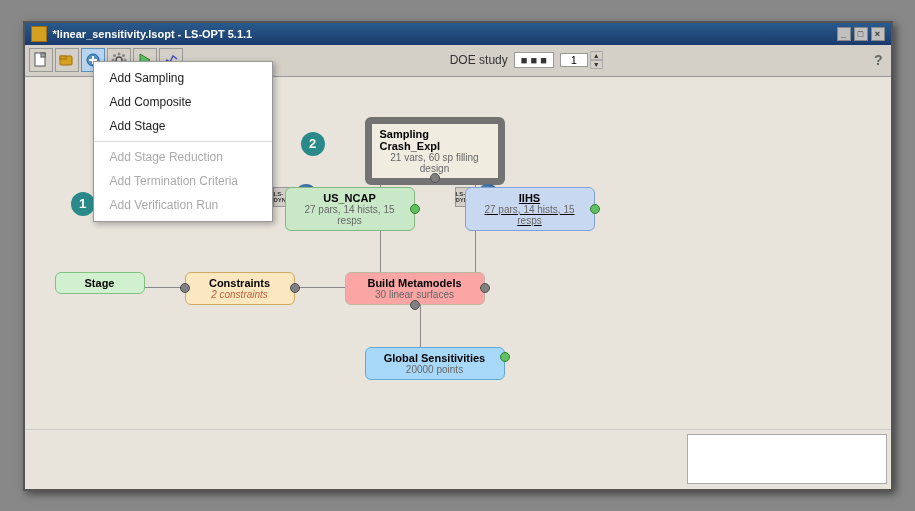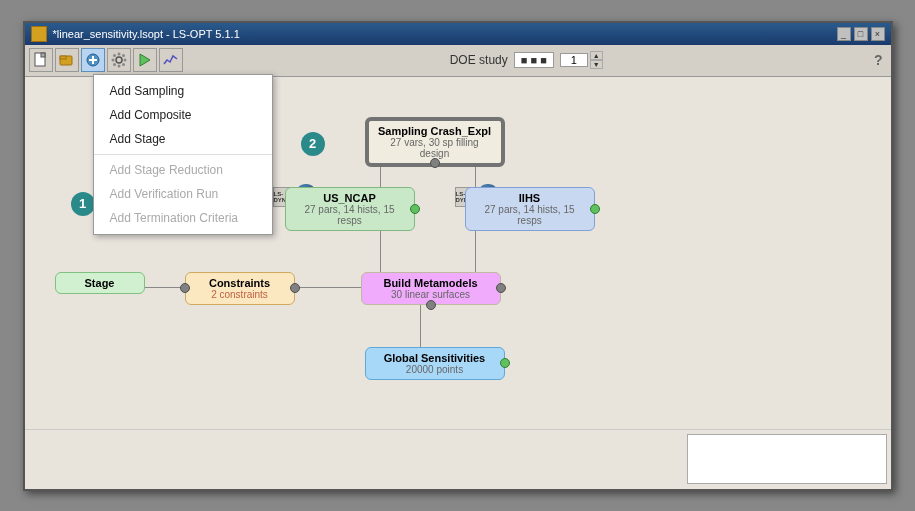--- a/index.html
+++ b/index.html
@@ -24,21 +24,21 @@
     }
     .titlebar {
       background: linear-gradient(to bottom, #2a5a8c, #1a3a6c);
       color: white;
       display: flex;
       align-items: center;
       justify-content: space-between;
       padding: 3px 6px;
       height: 22px;
       font-size: 11px;
-      font-weight: normal;
+      font-weight: bold;
     }
     .titlebar-left {
       display: flex;
       align-items: center;
       gap: 6px;
     }
     .titlebar-icon {
       width: 16px;
       height: 16px;
       background: #d4a020;
@@ -125,21 +125,21 @@
     }
     .toolbar-right {
       font-size: 14px;
       font-weight: bold;
       color: #666;
       padding: 0 4px;
     }
     
     .dropdown-menu {
       position: absolute;
-      top: 29px;
+      top: 16px;
       left: 68px;
       background: white;
       border: 1px solid #999;
       box-shadow: 2px 2px 6px rgba(0,0,0,0.3);
       z-index: 100;
       min-width: 180px;
       padding: 4px 0;
     }
     .menu-item {
       padding: 5px 16px;
@@ -173,45 +173,46 @@
       padding: 4px 8px;
     }
     .node-subtitle {
       font-weight: normal;
       font-size: 10px;
       color: #666;
       text-align: center;
     }
     .node-sampling {
       background: #f0ece0;
-      border: 4px solid #737373;
+      border: 7px solid #737373;
       width: 140px;
       top: 40px;
       left: 340px;
     }
     .node-us-ncap {
       background: #c8e8c8;
       border: 1px solid #80b880;
       width: 130px;
       top: 110px;
       left: 260px;
     }
     .node-iihs {
       background: #c8d8f0;
       border: 1px solid #80a0d8;
       width: 130px;
       top: 110px;
       left: 440px;
+      text-decoration: underline;
     }
     .node-build {
-      background: #f0abfc;
+      background: #fca5a5;
       border: 1px solid #c0b8a0;
       width: 140px;
       top: 195px;
-      left: 336px;
+      left: 320px;
     }
     .node-constraints {
       background: #fce8c0;
       border: 1px solid #d0a860;
       width: 110px;
       top: 195px;
       left: 160px;
     }
     .node-finish {
       background: #d0f0d0;
@@ -219,20 +220,21 @@
       width: 90px;
       top: 195px;
       left: 30px;
     }
     .node-global {
       background: #a8d8f8;
       border: 1px solid #60a8d8;
       width: 140px;
       top: 270px;
       left: 340px;
+      justify-content: space-between;
     }
     
     .connector {
       position: absolute;
       width: 10px;
       height: 10px;
       border-radius: 50%;
       background: #808080;
       border: 1px solid #505050;
     }
@@ -359,22 +361,22 @@
     </div>
 
     <div class="toolbar-right">?</div>
 
     <div class="dropdown-menu">
       <div class="menu-item">Add Sampling</div>
       <div class="menu-item">Add Composite</div>
       <div class="menu-item">Add Stage</div>
       <div class="menu-divider"></div>
       <div class="menu-item disabled">Add Stage Reduction</div>
+      <div class="menu-item disabled">Add Termination Criteria</div>
       <div class="menu-item disabled">Add Verification Run</div>
-      <div class="menu-item disabled">Add Termination Criteria</div>
     </div>
   </div>
 
   <div class="main-content">
 
     <div class="step-circle" style="left: 46px; top: 115px;">
       <span>1</span>
     </div>
     <div class="step-circle" style="left: 276px; top: 55px;">
       <span>2</span>
@@ -391,21 +393,21 @@
     <div class="arrow-line arrow-h" style="left: 355px; top: 202px; width: 95px;"></div>
 
     <div class="arrow-line arrow-h" style="left: 235px; top: 210px; width: 115px;"></div>
 
     <div class="arrow-line arrow-h" style="left: 115px; top: 210px; width: 50px;"></div>
 
     <div class="arrow-line arrow-v" style="left: 395px; top: 225px; height: 52px;"></div>
 
     <div class="node node-sampling">
       <span>Sampling Crash_Expl</span>
-      <span class="node-subtitle">27 vars, 30 sp filling design</span>
+      <span class="node-subtitle">21 vars, 60 sp filling design</span>
 
       <div class="connector" style="position:absolute; bottom:-5px; left:calc(50% - 5px);"></div>
     </div>
 
     <div style="position:absolute; top:110px; left:248px; display:flex; flex-direction:column; align-items:center;">
       <div style="width:28px;height:20px;background:#d4d0c8;border:1px solid #999;font-size:6px;display:flex;align-items:center;justify-content:center;font-weight:bold;color:#333;">LS-DYNA</div>
     </div>
 
     <div style="position:absolute; top:110px; left:430px; display:flex; flex-direction:column; align-items:center;">
       <div style="width:28px;height:20px;background:#d4d0c8;border:1px solid #999;font-size:6px;display:flex;align-items:center;justify-content:center;font-weight:bold;color:#333;">LS-DYNA</div>
@@ -429,21 +431,21 @@
 
     <div class="node node-build">
       <span>Build Metamodels</span>
       <span class="node-subtitle">30 linear surfaces</span>
       <div class="connector" style="position:absolute;right:-6px;top:calc(50%-5px);"></div>
       <div class="connector" style="position:absolute;bottom:-6px;left:calc(50%-5px);"></div>
     </div>
 
     <div class="node node-constraints">
       <span>Constraints</span>
-      <span class="node-subtitle" style="color:#c06040;">2 constraints</span>
+      <span class="node-subtitle" style="color:#c06040;font-style:italic;">2 constraints</span>
       <div class="connector" style="position:absolute;right:-6px;top:calc(50%-5px);"></div>
       <div class="connector" style="position:absolute;left:-6px;top:calc(50%-5px);"></div>
     </div>
 
     <div class="node node-finish">
       <span>Stage</span>
     </div>
 
     <div class="node node-global">
       <span>Global Sensitivities</span>

